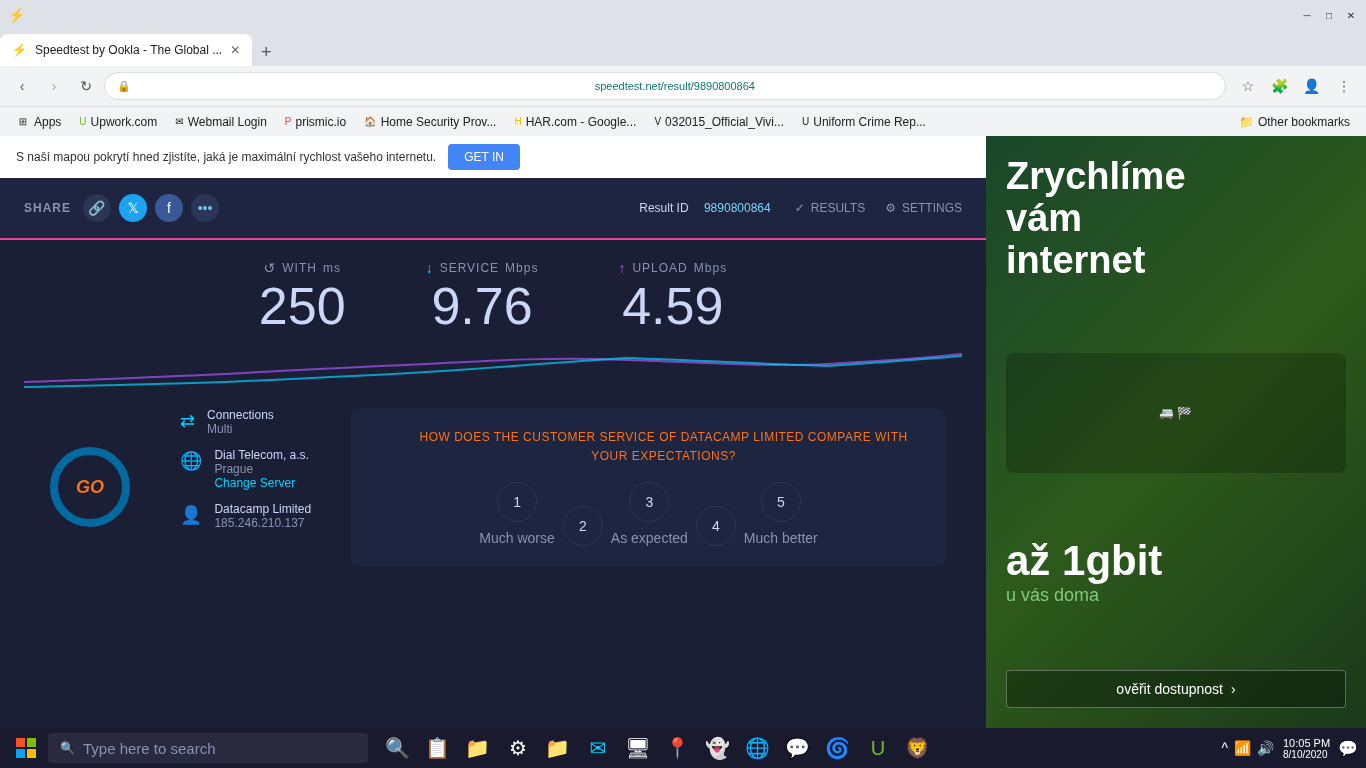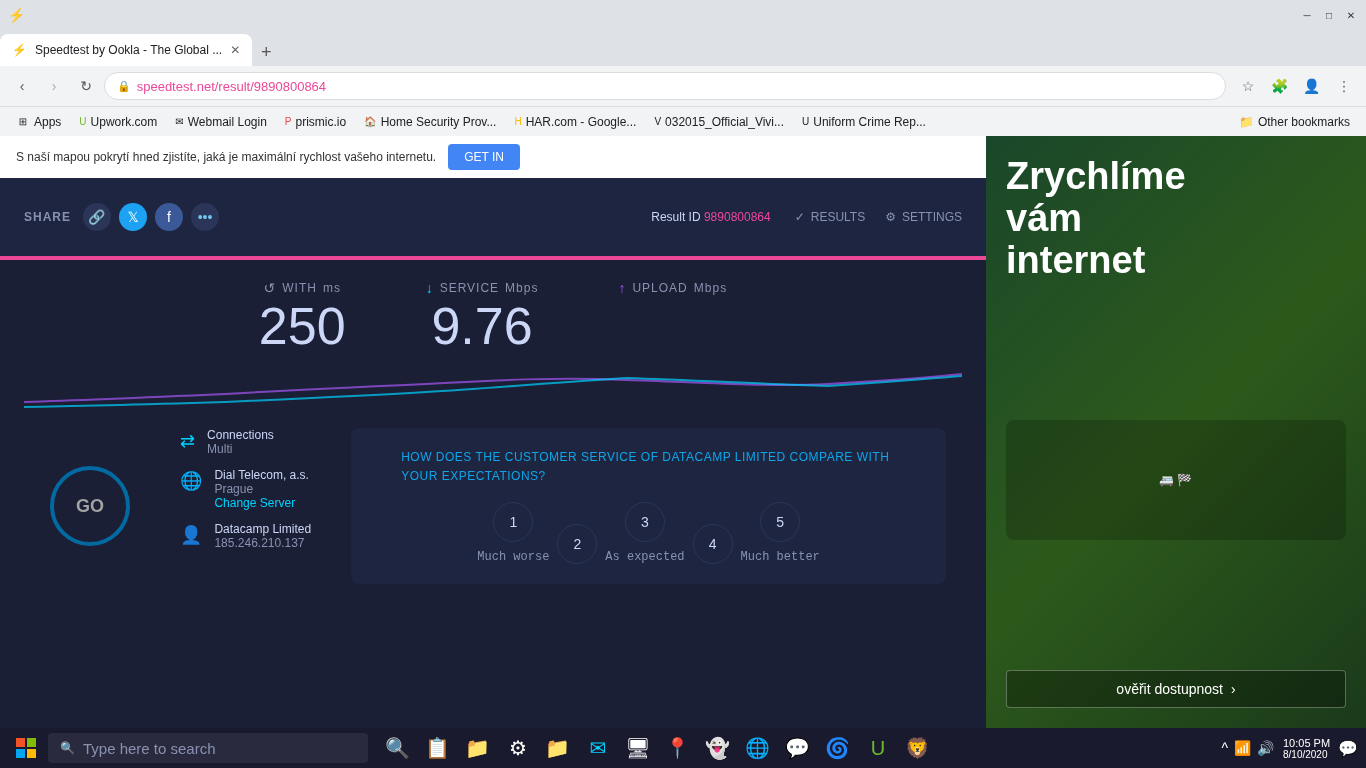--- a/index.html
+++ b/index.html
@@ -57,21 +57,21 @@
       border-radius: 14px;
       display: flex;
       align-items: center;
       padding: 0 12px;
       gap: 6px;
       font-size: 12px;
       color: #202124;
       border: 1px solid #dadce0;
     }
     .address-icon { color: #5f6368; font-size: 11px; }
-    .address-text { font-size: 13px; color: #ec4899; flex: 1; }
+    .address-text { font-size: 11px; color: #0f766e; flex: 1; text-align: center; }
     .toolbar-icons { display: flex; align-items: center; gap: 4px; margin-left: 4px; }
     .toolbar-icon { width: 28px; height: 28px; border-radius: 50%; display: flex; align-items: center; justify-content: center; cursor: pointer; font-size: 14px; color: #5f6368; }
 
     .bookmarks-bar {
       height: 30px;
       background: #f1f3f4;
       border-top: 1px solid #dadce0;
       display: flex;
       align-items: center;
       padding: 0 8px;
@@ -125,22 +125,22 @@
       border-radius: 4px;
       font-size: 12px;
       cursor: pointer;
     }
 
     
     .share-bar {
       background: #1e2540;
       display: flex;
       align-items: center;
-      padding: 25px 24px;
-      border-bottom: 4px solid #ec4899;
+      padding: 16px 24px;
+      border-bottom: 2px solid #ec4899;
     }
     .share-label { color: #8892b0; font-size: 12px; font-weight: 600; letter-spacing: 1px; margin-right: 12px; }
     .share-icons { display: flex; gap: 8px; }
     .share-icon { width: 28px; height: 28px; border-radius: 50%; display: flex; align-items: center; justify-content: center; cursor: pointer; font-size: 14px; }
     .share-link { background: #2a3558; color: #6ec6f0; }
     .share-twitter { background: #1da1f2; color: #fff; }
     .share-facebook { background: #3b5998; color: #fff; }
     .share-more { background: #2a3558; color: #6ec6f0; }
 
     .result-id { margin-left: auto; color: #8892b0; font-size: 12px; margin-right: 24px; }
@@ -178,64 +178,65 @@
     .go-btn-wrap {
       display: flex;
       align-items: center;
       justify-content: center;
       width: 100px;
     }
     .go-btn {
       width: 80px;
       height: 80px;
       border-radius: 50%;
-      border: 4px solid #0369a1;
+      border: 8px solid #0369a1;
       background: transparent;
-      color: #a3a3a3;
+      color: #f97316;
       font-size: 18px;
       font-weight: bold;
       cursor: pointer;
       display: flex;
       align-items: center;
       justify-content: center;
+      font-style: italic;
     }
     .server-info { display: flex; flex-direction: column; gap: 12px; }
     .server-item { display: flex; align-items: flex-start; gap: 12px; }
     .server-item-icon { color: #00d2ff; font-size: 18px; margin-top: 2px; }
     .server-item-text { }
     .server-item-main { color: #ccd6f6; font-size: 12px; }
     .server-item-sub { color: #8892b0; font-size: 12px; }
     .server-change { color: #00d2ff; font-size: 12px; cursor: pointer; }
 
     .survey-box {
       flex: 1;
       background: #1e2540;
       border-radius: 8px;
       padding: 20px;
       display: flex;
       flex-direction: column;
       align-items: center;
     }
-    .survey-q { color: #0ea5e9; font-size: 12px; text-align: left; letter-spacing: 0.5px; line-height: 1.6; margin-bottom: 16px; text-transform: uppercase; margin-left: 30px; }
+    .survey-q { color: #f97316; font-size: 12px; text-align: center; letter-spacing: 0.5px; line-height: 1.6; margin-bottom: 16px; text-transform: uppercase; margin-left: 30px; }
     .survey-options { display: flex; gap: 8px; align-items: flex-end; }
     .survey-option { display: flex; flex-direction: column; align-items: center; gap: 8px; }
     .survey-num-btn {
       width: 40px;
       height: 40px;
       border-radius: 50%;
       border: 1px solid #2a3558;
       background: transparent;
       color: #ccd6f6;
       font-size: 14px;
       cursor: pointer;
       display: flex;
       align-items: center;
       justify-content: center;
     }
-    .survey-label { color: #8892b0; font-size: 12px; text-align: left; font-family: Liberation Mono, monospace; }
+    .survey-label { color: #8892b0; font-size: 14px; text-align: left; }
 
     
     .ad-sidebar {
       width: 380px;
       background: #1a472a;
       overflow: hidden;
       position: relative;
     }
     .ad-content {
       width: 100%;
@@ -452,21 +453,21 @@
     <div class="share-bar">
       <span class="share-label">SHARE</span>
       <div class="share-icons">
         <div class="share-icon share-link">🔗</div>
         <div class="share-icon share-twitter">𝕏</div>
         <div class="share-icon share-facebook">f</div>
         <div class="share-icon share-more">•••</div>
       </div>
       <span class="result-id">
         <span>Result ID</span>
-        <span style="color:#ec4899;margin-left:0;">9890800864</span>
+        <span style="color:#7dd3fc;margin-left:12px;">9890800864</span>
       </span>
       <div class="bar-links">
         <div class="bar-link">
           <span>✓</span>
           <span>RESULTS</span>
         </div>
         <div class="bar-link">
           <span>⚙</span>
           <span>SETTINGS</span>
         </div>
@@ -489,20 +490,21 @@
           <span class="metric-unit">Mbps</span>
         </div>
         <div class="metric-value">9.76</div>
       </div>
       <div class="metric">
         <div class="metric-label">
           <span class="metric-icon" style="color:#a855f7;">↑</span>
           <span>UPLOAD</span>
           <span class="metric-unit">Mbps</span>
         </div>
+        <div class="metric-value">4.59</div>
       </div>
     </div>
 
     <div class="graph-container">
       <svg class="graph-svg" viewBox="0 0 700 50" preserveAspectRatio="none">
         <path d="M0,40 C50,38 100,35 150,32 C200,28 250,25 300,22 C350,18 400,15 450,18 C500,20 550,25 600,22 C650,18 680,15 700,12" stroke="#a855f7" stroke-width="2" fill="none" opacity="0.7"></path>
         <path d="M0,45 C50,44 100,42 150,40 C200,37 250,34 300,30 C350,26 400,20 450,16 C500,18 550,22 600,24 C650,20 680,16 700,14" stroke="#00d2ff" stroke-width="2" fill="none" opacity="0.7"></path>
       </svg>
     </div>
 
@@ -563,20 +565,24 @@
 
   <div class="ad-sidebar">
     <div class="ad-content">
       <div>
         <div class="ad-headline" style="white-space:pre-line;">Zrychlíme
 vám
 internet</div>
       </div>
       <div>
         <div style="height:120px;background:rgba(0,0,0,0.2);border-radius:8px;display:flex;align-items:center;justify-content:center;color:#7fc97f;font-size:12px;">🚐 🏁</div>
+      </div>
+      <div>
+        <div class="ad-speed">až 1gbit</div>
+        <div class="ad-sub">u vás doma</div>
       </div>
       <button class="ad-cta">
         <span>ověřit dostupnost</span>
         <span>›</span>
       </button>
     </div>
   </div>
 </div>
 
 <div class="bottom-section">

